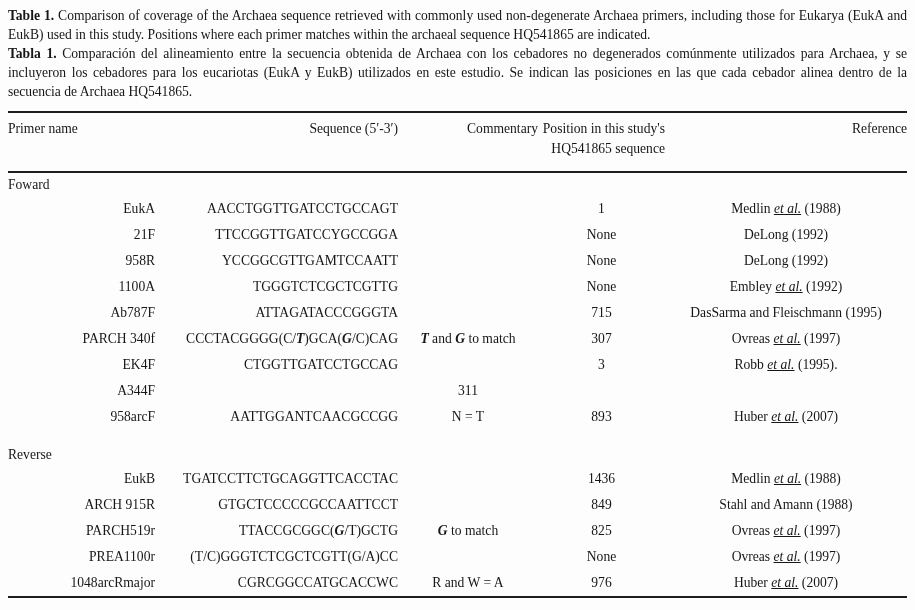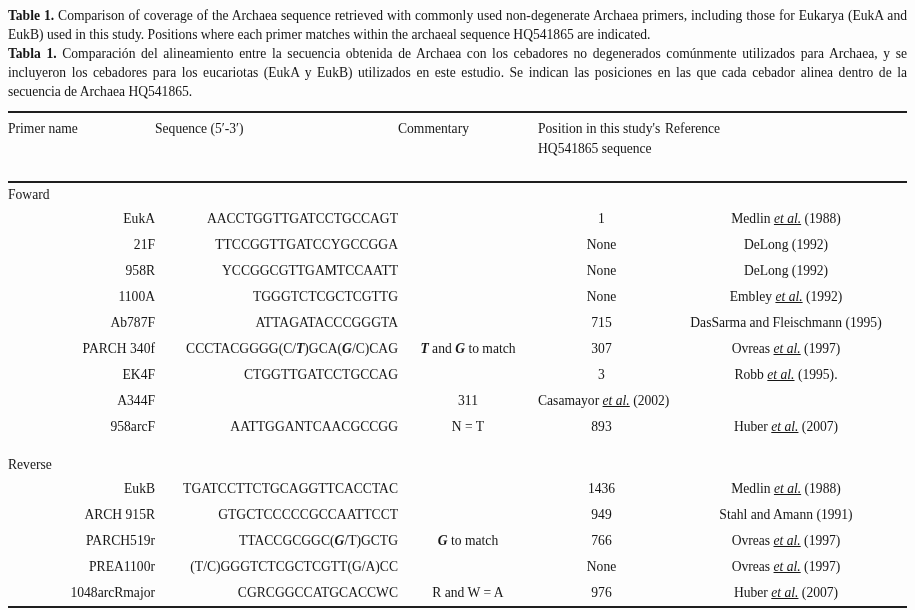--- a/index.html
+++ b/index.html
@@ -15,22 +15,22 @@
   .caption { font-size: 13.6px; line-height: 19px; text-align: justify; }
   .caption b { font-weight: bold; }
   .rule { height: 2px; background: #1e1e1e; margin: 0 8px; }
   .rule-top { margin-top: 10px; }
   .grid {
     display: grid;
     grid-template-columns: 147px 243px 140px 127px 1fr;
     margin: 0 8px;
     font-size: 13.6px;
   }
-  .header-row { padding: 6px 0 22px 0; line-height: 20px; }
-  .th { text-align: left; }
+  .header-row { padding: 6px 0 12px 0; line-height: 20px; }
+  .th { text-align: right; }
   .th.first { text-align: left; }
   .tr { line-height: 26px; }
   .td { white-space: nowrap; }
   .td.name, .td.seq { text-align: right; }
   .td.comment, .td.pos, .td.ref { text-align: center; }
   .section-row { font-weight: normal; line-height: 23px; }
   .gap { margin-top: 13px; }
   .bi { font-weight: bold; font-style: italic; }
   em { font-style: italic; text-decoration: underline; }
 </style>
@@ -108,21 +108,20 @@
     <div class="td name">EK4F</div>
     <div class="td seq"><span>CTGGTTGATCCTGCCAG</span></div>
     <div class="td comment"></div>
     <div class="td pos">3</div>
     <div class="td ref"><span>Robb </span><em>et al.</em><span> (1995).</span></div>
   </div>
     <div class="grid tr">
     <div class="td name">A344F</div>
     <div class="td comment"></div>
     <div class="td pos">311</div>
-    <div class="td ref"><span>Casamayor </span><em>et al.</em><span> (2002)</span></div>
   </div>
     <div class="grid tr">
     <div class="td name">958arcF</div>
     <div class="td seq"><span>AATTGGANTCAACGCCGG</span></div>
     <div class="td comment"><span>N = T</span></div>
     <div class="td pos">893</div>
     <div class="td ref"><span>Huber </span><em>et al.</em><span> (2007)</span></div>
   </div>
     <div class="grid section-row gap">
     <div class="td">Reverse</div>
@@ -135,28 +134,28 @@
     <div class="td name">EukB</div>
     <div class="td seq"><span>TGATCCTTCTGCAGGTTCACCTAC</span></div>
     <div class="td comment"></div>
     <div class="td pos">1436</div>
     <div class="td ref"><span>Medlin </span><em>et al.</em><span> (1988)</span></div>
   </div>
     <div class="grid tr">
     <div class="td name">ARCH 915R</div>
     <div class="td seq"><span>GTGCTCCCCCGCCAATTCCT</span></div>
     <div class="td comment"></div>
-    <div class="td pos">949</div>
-    <div class="td ref"><span>Stahl and Amann (1991)</span></div>
+    <div class="td pos">849</div>
+    <div class="td ref"><span>Stahl and Amann (1988)</span></div>
   </div>
     <div class="grid tr">
     <div class="td name">PARCH519r</div>
     <div class="td seq"><span>TTACCGCGGC(</span><span class="bi">G</span><span>/T)GCTG</span></div>
     <div class="td comment"><span class="bi">G</span><span> to match</span></div>
-    <div class="td pos">766</div>
+    <div class="td pos">825</div>
     <div class="td ref"><span>Ovreas </span><em>et al.</em><span> (1997)</span></div>
   </div>
     <div class="grid tr">
     <div class="td name">PREA1100r</div>
     <div class="td seq"><span>(T/C)GGGTCTCGCTCGTT(G/A)CC</span></div>
     <div class="td comment"></div>
     <div class="td pos">None</div>
     <div class="td ref"><span>Ovreas </span><em>et al.</em><span> (1997)</span></div>
   </div>
     <div class="grid tr">

